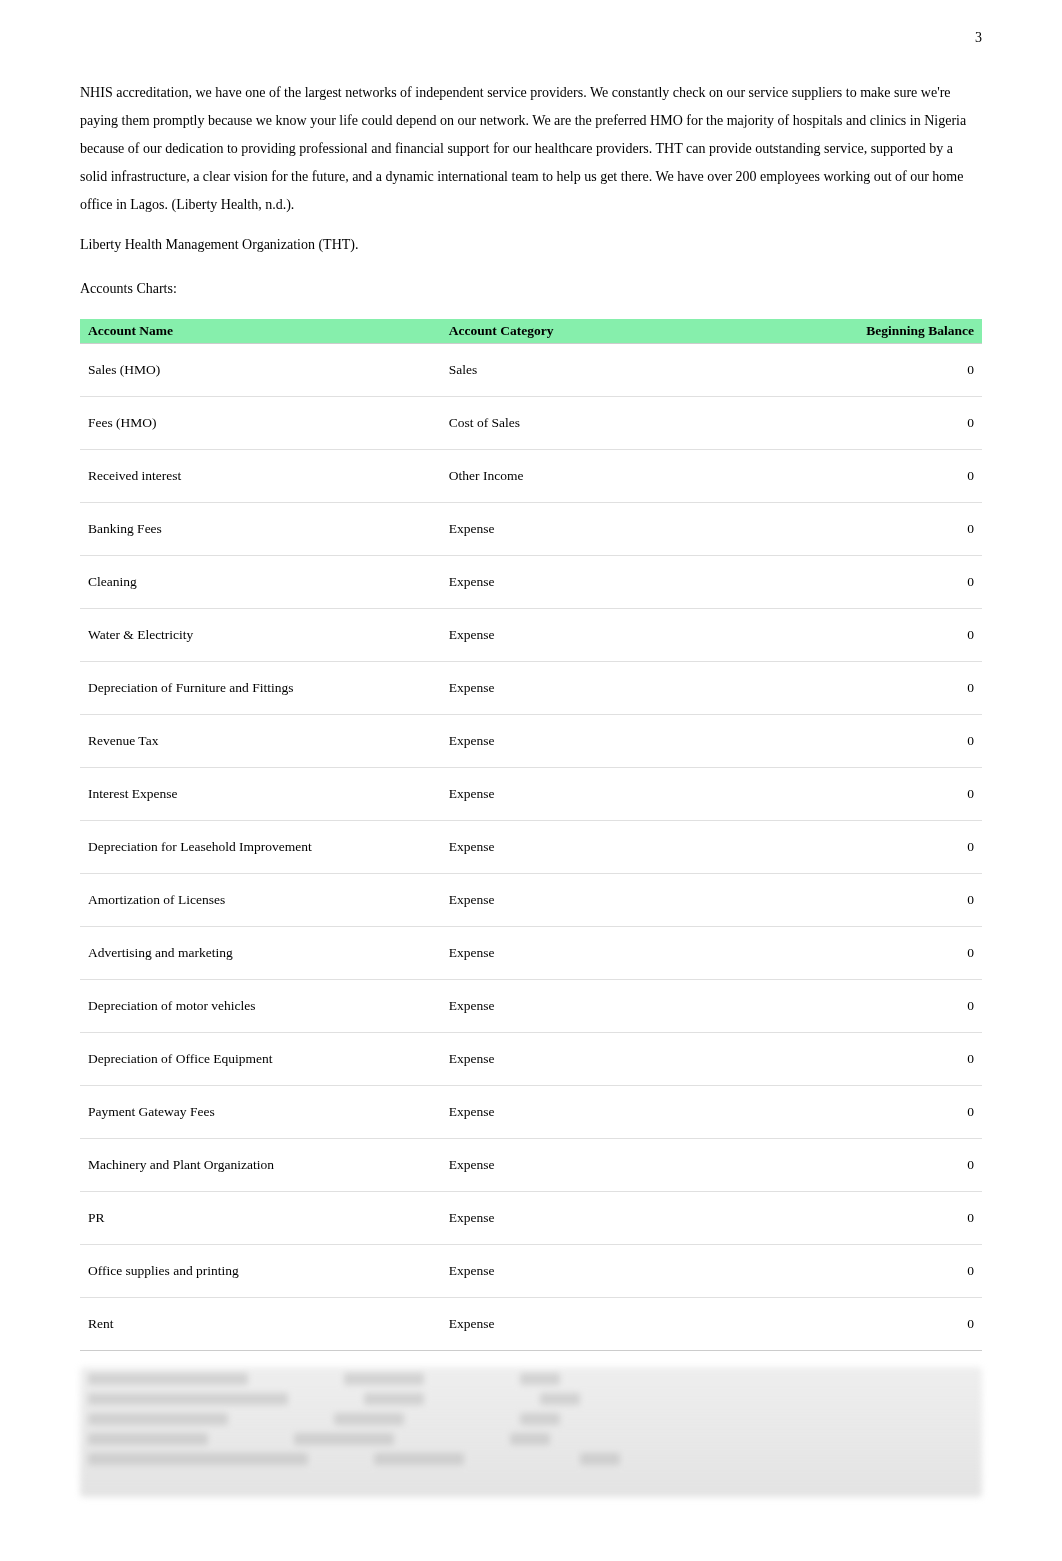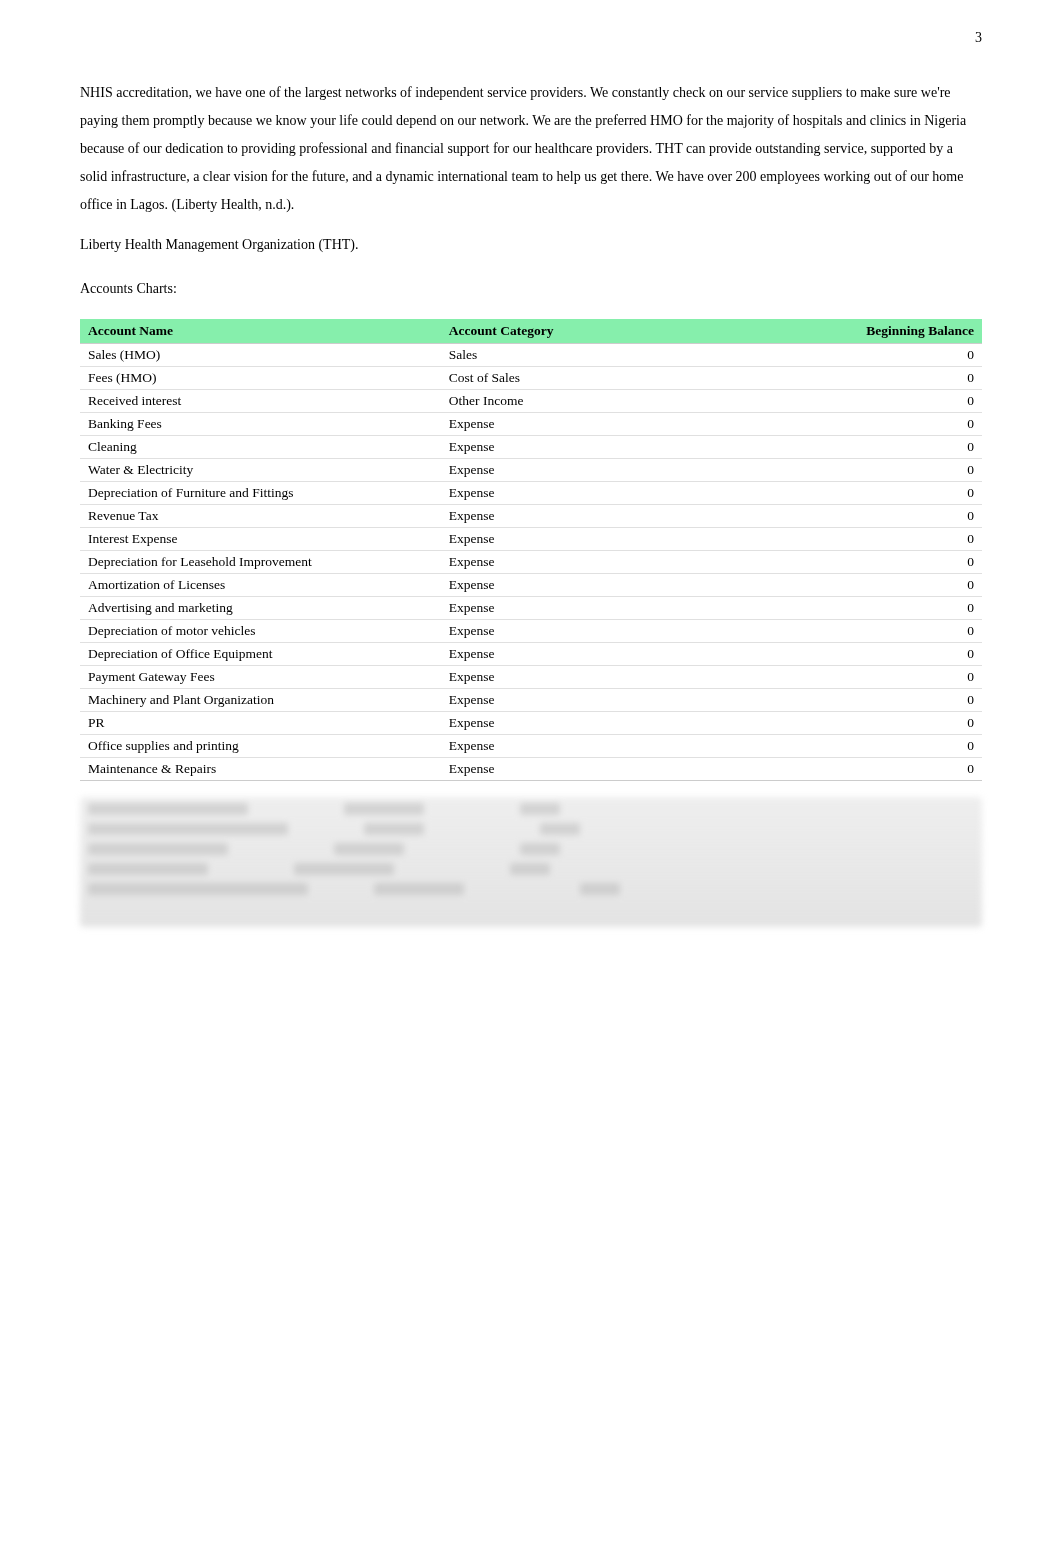--- a/index.html
+++ b/index.html
@@ -62,21 +62,21 @@
 
     table thead tr th {
       text-align: left;
       padding: 4px 8px;
       font-weight: bold;
       border-bottom: 1px solid #cccccc;
       background: #86efac;
     }
 
     table tbody tr td {
-      padding: 3px 8px;
+      padding: 18px 8px;
       border-bottom: 1px solid #e0e0e0;
       vertical-align: top;
     }
 
     table tbody tr:last-child td {
       border-bottom: 1px solid #cccccc;
     }
 
     .col-name { width: 40%; }
     .col-category { width: 35%; }
@@ -217,21 +217,21 @@
             <td class="col-name">PR</td>
             <td class="col-category">Expense</td>
             <td class="col-balance">0</td>
           </tr>
           <tr>
             <td class="col-name">Office supplies and printing</td>
             <td class="col-category">Expense</td>
             <td class="col-balance">0</td>
           </tr>
           <tr>
-            <td class="col-name">Maintenance &amp; Repairs</td>
+            <td class="col-name">Rent</td>
             <td class="col-category">Expense</td>
             <td class="col-balance">0</td>
           </tr>
         </tbody>
     </table>
 
     <div class="blurred-section">
       <div class="blurred-rows">
         <div class="blurred-row">
           <div class="blurred-cell" style="width:160px;"></div>

